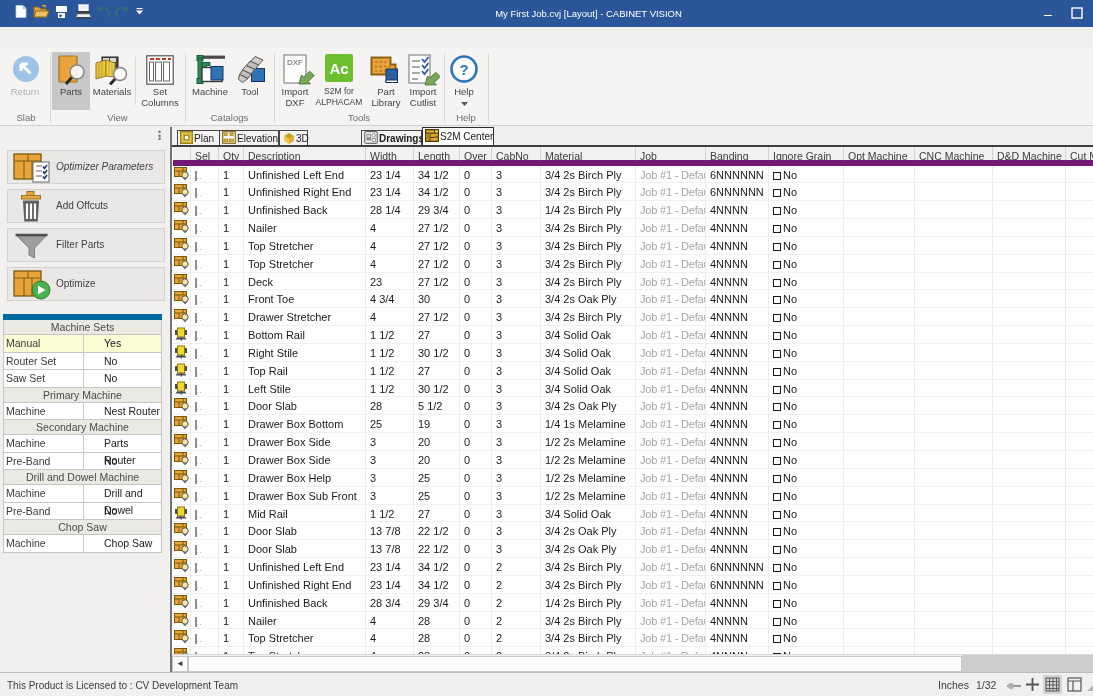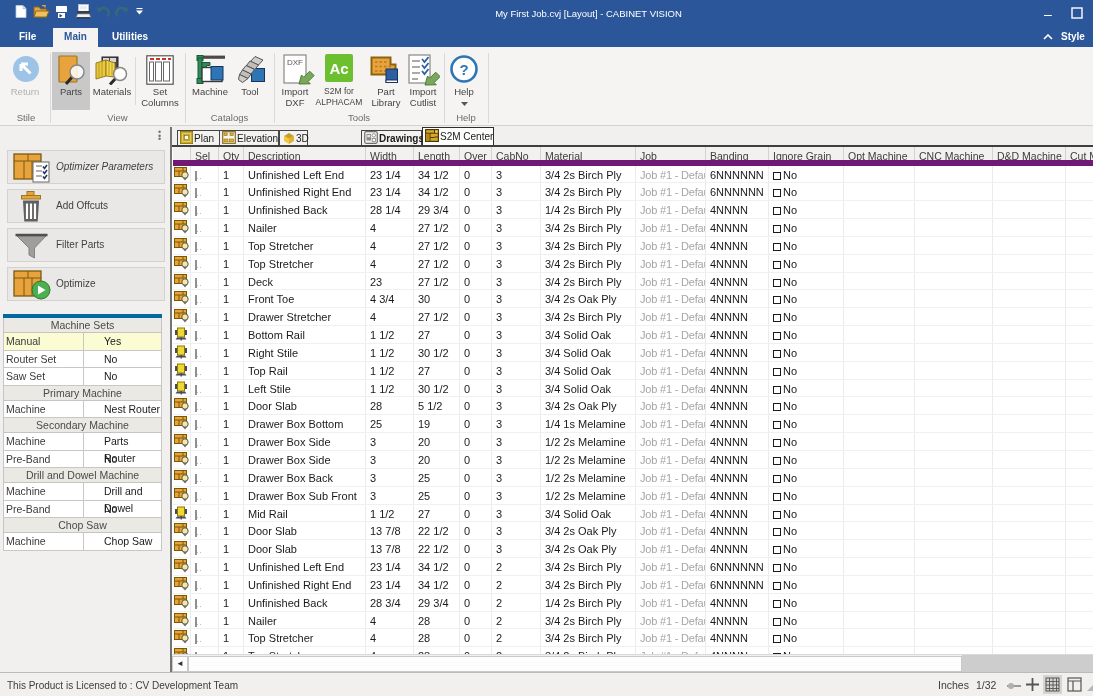--- a/index.html
+++ b/index.html
@@ -19,21 +19,21 @@
 .blabel{position:absolute;font-size:9.5px;color:#444;text-align:center;top:39px;line-height:11px;}
 .ribicon{position:absolute;top:5px;}
 #partsbox{position:absolute;left:52px;top:5px;width:38px;height:58px;background:#c8c8c8;}
 
 #lpanel{position:absolute;left:0;top:127px;width:170px;height:545px;background:#f1f0ee;}
 .lbtn{position:absolute;left:7px;width:158px;height:34px;background:#e9e8e6;border:1px solid #d4d2cf;}
 .lbtn .txt{position:absolute;left:48px;top:0;height:32px;line-height:32px;font-size:10px;color:#3f3f3f;}
 .lbtn svg{position:absolute;left:3px;top:1px;}
 #dots{position:absolute;left:158px;top:4px;color:#777;font-size:9px;line-height:3.5px;}
 
-#mstable{position:absolute;left:3px;top:187px;width:159px;border-top:4px solid #0369a1;}
+#mstable{position:absolute;left:3px;top:187px;width:159px;border-top:6px solid #0369a1;}
 .msh{height:15px;background:#ebe9e4;border-bottom:1px solid #c6c4c1;border-left:1px solid #c6c4c1;border-right:1px solid #c6c4c1;text-align:center;font-size:10.5px;color:#4a4a4a;line-height:14px;}
 .msr{height:17.5px;display:flex;border-bottom:1px solid #c9c7c4;border-left:1px solid #c9c7c4;border-right:1px solid #c9c7c4;background:#fff;font-size:10.5px;color:#1a1a1a;gap:18px;}
 .msr .k{width:80px;border-right:1px solid #c9c7c4;padding-left:2px;line-height:16.5px;color:#3a3a3a;}
 .msr .v{flex:1;padding-left:2px;line-height:16.5px;}
 .msr.yel{background:#fbfbd4;}
 
 #mainarea{position:absolute;left:172px;top:127px;width:922px;height:545px;background:#fff;}
 #vline{position:absolute;left:170px;top:127px;width:2px;height:545px;background:#757575;}
 #tabstrip{position:absolute;left:172px;top:127px;width:922px;height:19px;background:#f1f0ee;}
 #tabline{position:absolute;left:172px;top:145px;width:922px;height:1.5px;background:#3f3f3f;}
@@ -105,38 +105,29 @@
         <path d="M1.5 0.5 h6" stroke="#fff" stroke-width="1.2"></path>
         <path d="M1 2.5 h7 l-3.5 4z" fill="#fff"></path>
       </svg>
   <div id="title">My First Job.cvj [Layout] - CABINET VISION</div>
   <div class="wbtn" style="left:1033px;top:6px;font-size:14px;">–</div>
   <svg class="abs" style="left:1071px;top:7px" width="12" height="12" viewBox="0 0 12 12">
         <rect x="1" y="1" width="10" height="10" fill="none" stroke="#fff" stroke-width="1.4"></rect>
       </svg>
 </div>
 
-<div id="menurow">
-  <div class="menuitem" style="left:19px;">File</div>
-  <div id="mtab">Main</div>
-  <div class="menuitem" style="left:112px;">Utilities</div>
-  <svg class="abs" style="left:1043px;top:7px" width="10" height="6" viewBox="0 0 10 6">
-        <path d="M1 5 L5 1 L9 5" fill="none" stroke="#fff" stroke-width="1.6"></path>
-      </svg>
-  <div class="menuitem" style="left:1061px;">Style</div>
-</div>
 
 <div id="ribbon">
   <div class="gsep" style="left:49.5px"></div>
   <div class="isep" style="left:135px"></div>
   <div class="gsep" style="left:184.5px"></div>
   <div class="gsep" style="left:274px"></div>
   <div class="gsep" style="left:444px"></div>
   <div class="gsep" style="left:488px"></div>
-  <div class="glabel" style="left:5px;width:42px;">Stile</div>
+  <div class="glabel" style="left:5px;width:42px;">Slab</div>
   <div class="glabel" style="left:50px;width:135px;">View</div>
   <div class="glabel" style="left:185px;width:89px;">Catalogs</div>
   <div class="glabel" style="left:274px;width:170px;">Tools</div>
   <div class="glabel" style="left:444px;width:44px;">Help</div>
   <div id="partsbox"></div>
 
   <svg class="ribicon" style="left:13px;top:9.5px" width="26" height="26" viewBox="0 0 26 26">
         <circle cx="13" cy="13" r="13" fill="#9dc3e6"></circle>
         <path d="M8 8 L15 8 M8 8 L8 15 M8.5 8.5 L17.5 17.5" fill="none" stroke="#fff" stroke-width="3"></path>
       </svg>
@@ -826,21 +817,21 @@
         <div class="c ic"><svg width="16" height="14" viewBox="0 0 16 14">
             <rect x="0.5" y="0.5" width="12" height="9" fill="#e8a33c" stroke="#7a5a00"></rect>
             <line x1="0.5" y1="4" x2="12.5" y2="4" stroke="#7a5a00"></line>
             <line x1="5" y1="4" x2="5" y2="9.5" stroke="#7a5a00"></line>
             <line x1="9" y1="0.5" x2="9" y2="4" stroke="#7a5a00"></line>
             <circle cx="11" cy="8" r="3.2" fill="#f5e6a0" stroke="#555"></circle>
             <path d="M9 11 L13 11 L11 13.5 Z" fill="#666"></path>
           </svg></div>
         <div class="c sel"><span class="selbar"></span><span class="seldots">..</span></div>
         <div class="c qty">1</div>
-        <div class="c desc">Drawer Box Back</div>
+        <div class="c desc">Drawer Box Help</div>
         <div class="c w48">3</div>
         <div class="c w46">25</div>
         <div class="c w32">0</div>
         <div class="c w49">3</div>
         <div class="c w95">1/2 2s Melamine</div>
         <div class="c w70 gray">Job #1 - Defau</div>
         <div class="c w63">4NNNN</div>
         <div class="c w75"><span class="cb"></span>No</div>
         <div class="c w71"></div>
         <div class="c w78"></div>

